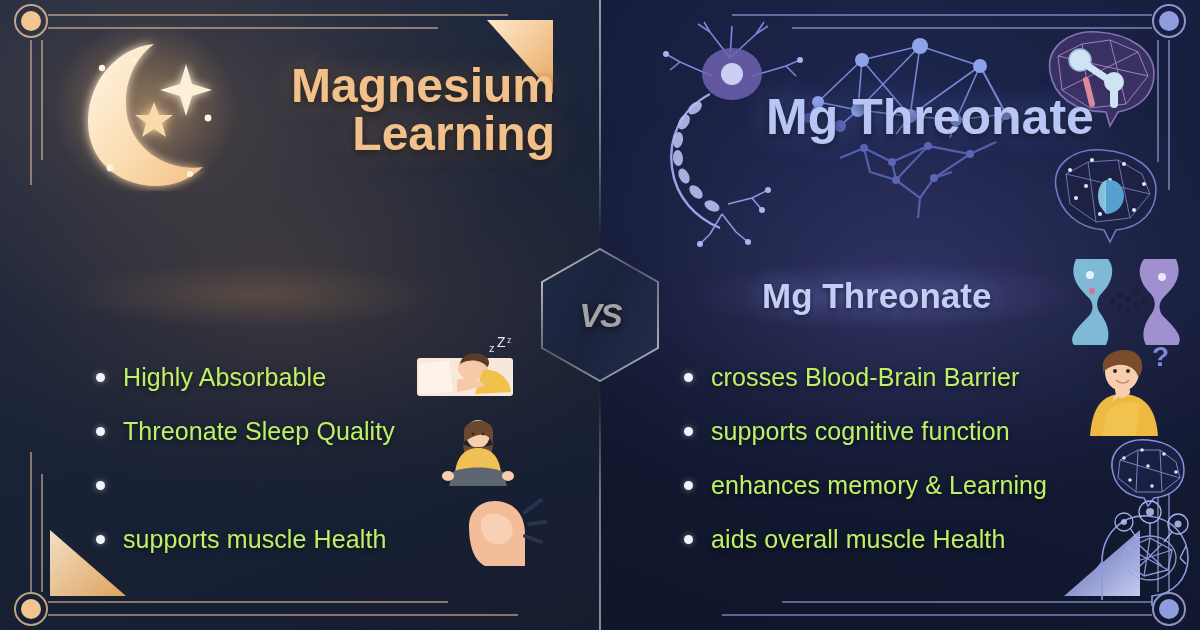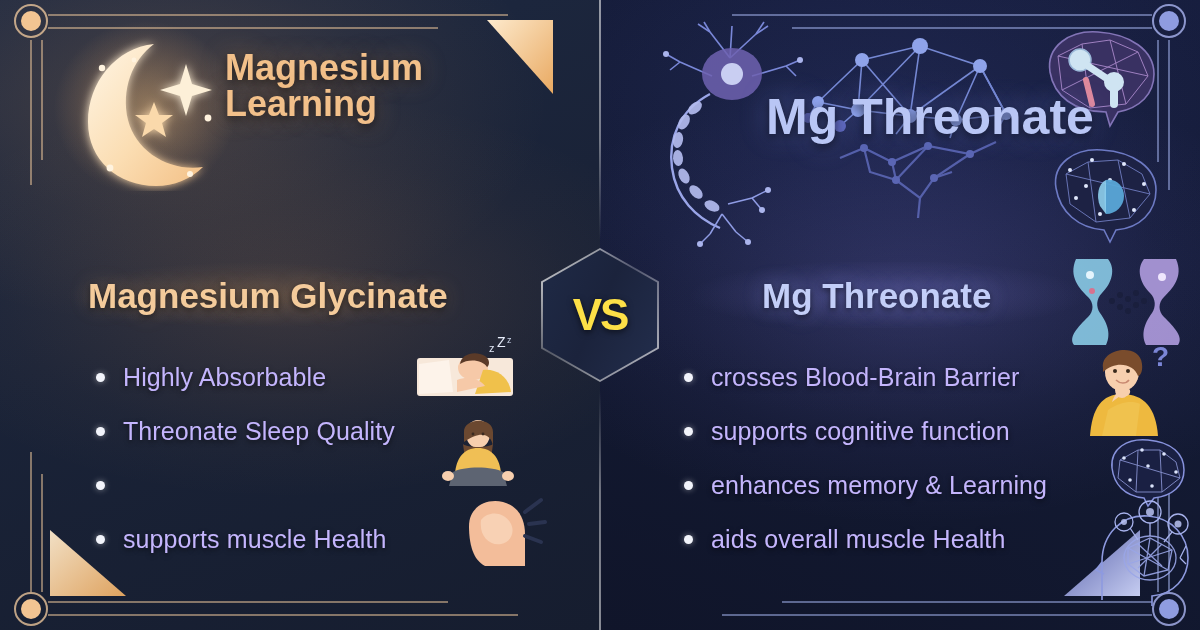--- a/index.html
+++ b/index.html
@@ -50,31 +50,32 @@
     clip-path:polygon(50% 0%,100% 25%,100% 75%,50% 100%,0% 75%,0% 25%);
     background:linear-gradient(135deg,rgba(255,255,255,0.85),rgba(255,255,255,0.25) 45%,rgba(255,255,255,0.75));
   }
   .vs-hex-inner {
     position:absolute; top:2px; left:2px; right:2px; bottom:2px;
     clip-path:polygon(50% 0%,100% 25%,100% 75%,50% 100%,0% 75%,0% 25%);
     background:linear-gradient(115deg,#1f2a46 0%,#1b233c 48%,#232e4d 100%);
   }
   .vs-text {
     position:relative; z-index:3;
-    font-size:44px; font-weight:bold; color:#fde047;
-    letter-spacing:-2px; 
+    font-size:34px; font-weight:bold; color:#a3a3a3;
+    letter-spacing:-2px; font-style:italic;
     text-shadow:0 2px 6px rgba(0,0,0,0.6);
   }
   .hdr-title {
     position:absolute; font-weight:bold; line-height:1.0;
   }
   .title-left {
-    left:225px; top:50px; width:330px;
-    font-size:36px; color:#f2c08a;
+    left:225px; top:62px; width:330px;
+    font-size:48px; color:#f2c08a;
     text-shadow:0 3px 10px rgba(0,0,0,0.55), 0 0 26px rgba(240,170,90,0.35);
+    text-align:right;
   }
   .title-right {
     left:120px; top:92px; width:420px; text-align:center;
     font-size:50px; color:#b9c6f5;
     text-shadow:0 3px 10px rgba(0,0,0,0.6), 0 0 28px rgba(130,150,245,0.45);
   }
 
   
   .sub-band { position:absolute; height:66px; width:600px; top:262px; }
   .sub-band-left {
@@ -88,21 +89,21 @@
     text-shadow:0 2px 6px rgba(0,0,0,0.55),0 0 20px rgba(240,180,110,0.3); }
   .sub-right { left:762px; top:278px; color:#c3cef8;
     text-shadow:0 2px 6px rgba(0,0,0,0.6),0 0 20px rgba(150,165,250,0.4); }
 
   
   .blist { position:absolute; list-style:none; }
   .blist-left  { left:96px;  top:350px; width:430px; }
   .blist-right { left:684px; top:350px; width:450px; }
   .bitem {
     display:flex; align-items:center;
-    height:54px; color:#c4b5fd; font-size:25px; letter-spacing:0.1px;
+    height:54px; color:#bef264; font-size:25px; letter-spacing:0.1px;
     text-shadow:0 2px 5px rgba(0,0,0,0.55);
   }
   .bdot {
     width:9px; height:9px; border-radius:50%;
     background:#f2f4fb; margin-right:18px; flex:0 0 auto;
     box-shadow:0 0 6px rgba(255,255,255,0.45);
   }
 
   
   .corner { position:absolute; width:150px; height:190px; }
@@ -200,21 +201,20 @@
     </div>
 
     <div class="hdr-title title-left">
       <div>Magnesium</div>
       <div>Learning</div>
     </div>
 
     <div class="sub-band sub-band-left"></div>
   </div>
 
-  <div class="subtitle sub-left">Magnesium Glycinate</div>
 
   <ul class="blist blist-left">
     <li class="bitem">
       <span class="bdot"></span>
       <span>Highly Absorbable</span>
     </li>
     <li class="bitem">
       <span class="bdot"></span>
       <span>Threonate Sleep Quality</span>
     </li>

